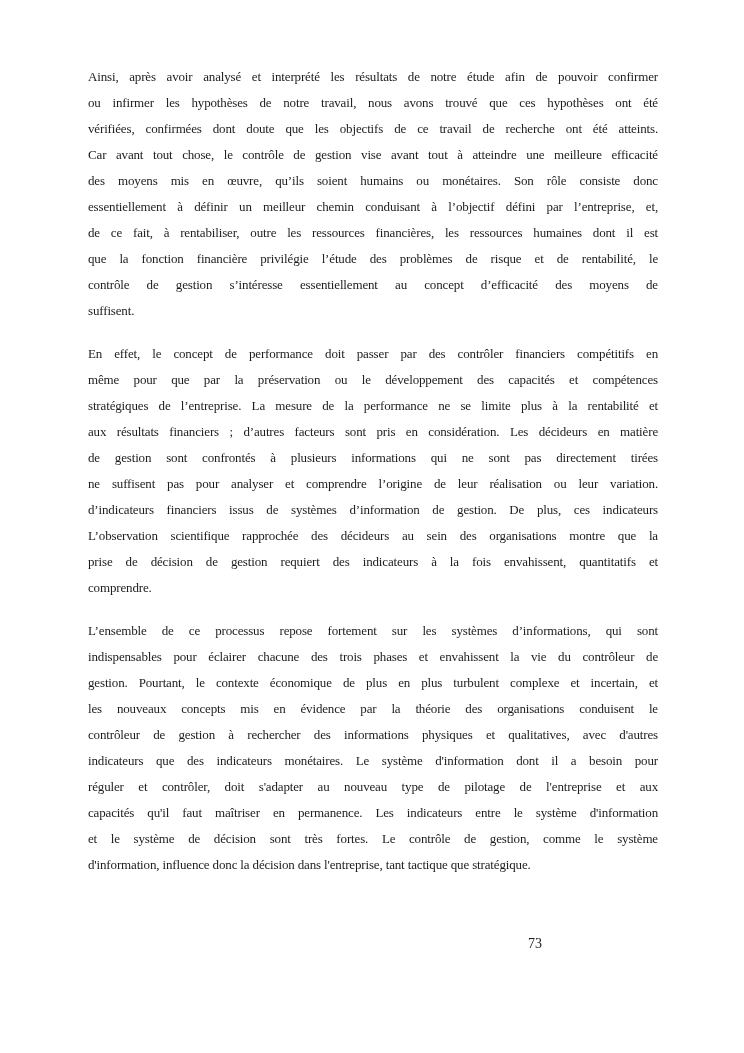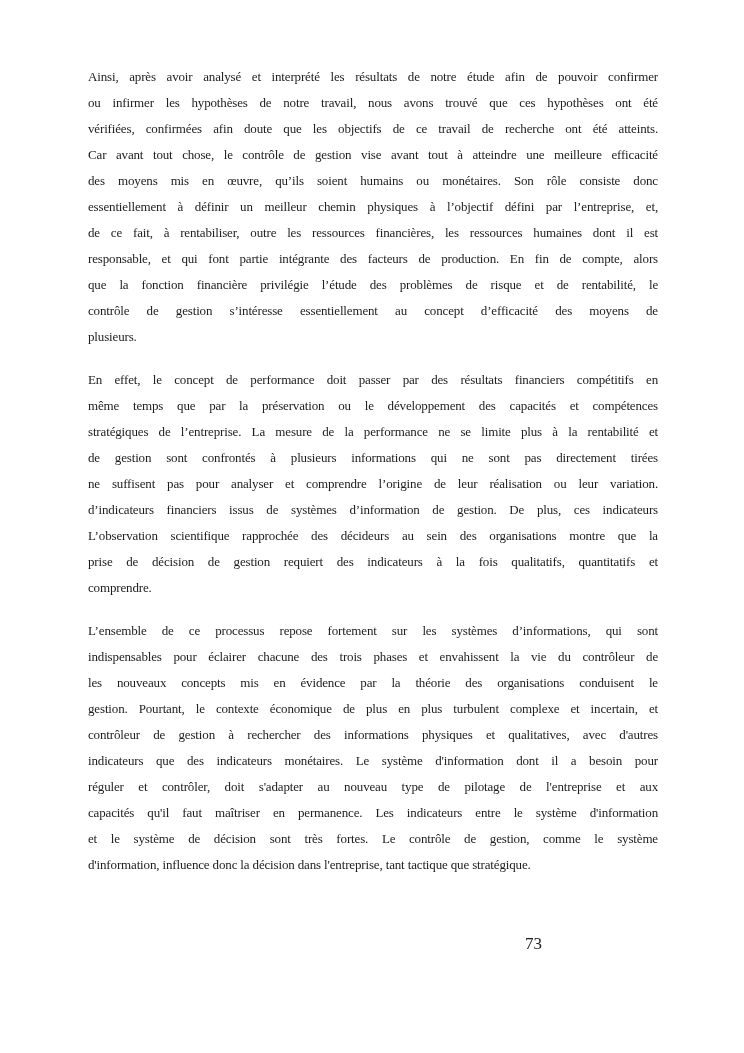--- a/index.html
+++ b/index.html
@@ -42,59 +42,59 @@
     -moz-text-align-last: justify;
   }
   .line.last {
     text-align-last: left;
     -moz-text-align-last: left;
   }
   .page-number {
     position: absolute;
     top: 934px;
     right: 86px;
-    font-size: 17px;
+    font-size: 14px;
     line-height: 20px;
     color: #1c1c1c;
   }
 </style>
 </head>
 <body>
 
 <div class="page">
   <div class="textblock">
     <div class="para">
         <div class="line">Ainsi, après avoir analysé et interprété les résultats de notre étude afin de pouvoir confirmer</div>
         <div class="line">ou infirmer les hypothèses de notre travail, nous avons trouvé que ces hypothèses ont été</div>
-        <div class="line">vérifiées, confirmées afin doute que les objectifs de ce travail de recherche ont été atteints.</div>
+        <div class="line">vérifiées, confirmées dont doute que les objectifs de ce travail de recherche ont été atteints.</div>
         <div class="line">Car avant tout chose, le contrôle de gestion vise avant tout à atteindre une meilleure efficacité</div>
         <div class="line">des moyens mis en œuvre, qu’ils soient humains ou monétaires. Son  rôle consiste donc</div>
-        <div class="line">essentiellement à définir un meilleur chemin physiques à l’objectif défini par l’entreprise, et,</div>
+        <div class="line">essentiellement à définir un meilleur chemin conduisant à l’objectif défini par l’entreprise, et,</div>
         <div class="line">de ce fait, à rentabiliser, outre les ressources financières, les ressources humaines dont il est</div>
-        <div class="line">responsable, et qui font partie intégrante des facteurs de production. En fin de compte, alors</div>
         <div class="line">que la fonction financière privilégie l’étude des problèmes de risque et de rentabilité, le</div>
         <div class="line">contrôle de gestion s’intéresse essentiellement au concept d’efficacité des moyens de</div>
-        <div class="line last">plusieurs.</div>
+        <div class="line last">suffisent.</div>
       </div>
     <div class="para">
-        <div class="line">En effet, le concept de performance doit passer par des résultats financiers compétitifs en</div>
-        <div class="line">même temps que par la préservation ou le développement des capacités et compétences</div>
+        <div class="line">En effet, le concept de performance doit passer par des contrôler financiers compétitifs en</div>
+        <div class="line">même pour que par la préservation ou le développement des capacités et compétences</div>
         <div class="line">stratégiques de l’entreprise. La mesure de la performance ne se limite plus à la rentabilité et</div>
+        <div class="line">aux résultats financiers ; d’autres facteurs sont pris en considération. Les décideurs en matière</div>
         <div class="line">de gestion sont confrontés à plusieurs informations qui ne sont pas directement tirées</div>
         <div class="line">ne suffisent pas pour analyser et comprendre l’origine de leur réalisation ou leur variation.</div>
         <div class="line">d’indicateurs financiers issus de systèmes d’information de gestion. De plus, ces indicateurs</div>
         <div class="line">L’observation scientifique rapprochée des décideurs au sein des organisations montre que la</div>
-        <div class="line">prise de décision de gestion  requiert des indicateurs à la fois qualitatifs, quantitatifs et</div>
+        <div class="line">prise de décision de gestion  requiert des indicateurs à la fois envahissent, quantitatifs et</div>
         <div class="line last">comprendre.</div>
       </div>
     <div class="para">
         <div class="line">L’ensemble de ce processus repose fortement sur les systèmes d’informations, qui sont</div>
         <div class="line">indispensables pour éclairer chacune des trois phases et envahissent la vie du contrôleur de</div>
+        <div class="line">gestion. Pourtant, le contexte économique de plus en plus turbulent complexe et incertain, et</div>
         <div class="line">les nouveaux concepts mis en évidence par la théorie des organisations conduisent le</div>
-        <div class="line">gestion. Pourtant, le contexte économique de plus en plus turbulent complexe et incertain, et</div>
         <div class="line">contrôleur de gestion à rechercher des informations physiques et qualitatives, avec d'autres</div>
         <div class="line">indicateurs que des indicateurs monétaires. Le système d'information dont il a besoin pour</div>
         <div class="line">réguler et contrôler, doit s'adapter au nouveau type de pilotage de l'entreprise et aux</div>
         <div class="line">capacités qu'il faut maîtriser en permanence. Les indicateurs entre le système d'information</div>
         <div class="line">et le système de décision sont très fortes. Le contrôle de gestion, comme le système</div>
         <div class="line last">d'information, influence donc la décision dans l'entreprise, tant tactique que stratégique.</div>
       </div>
   </div>
   <div class="page-number">73</div>
 </div>

